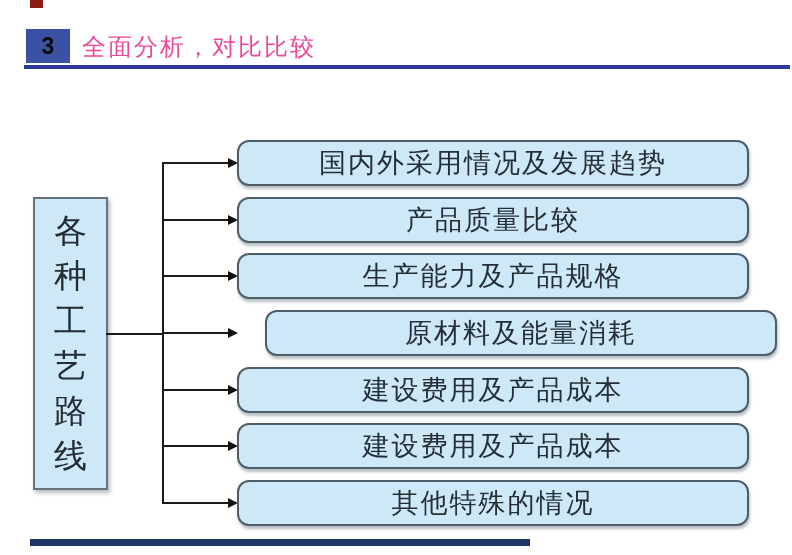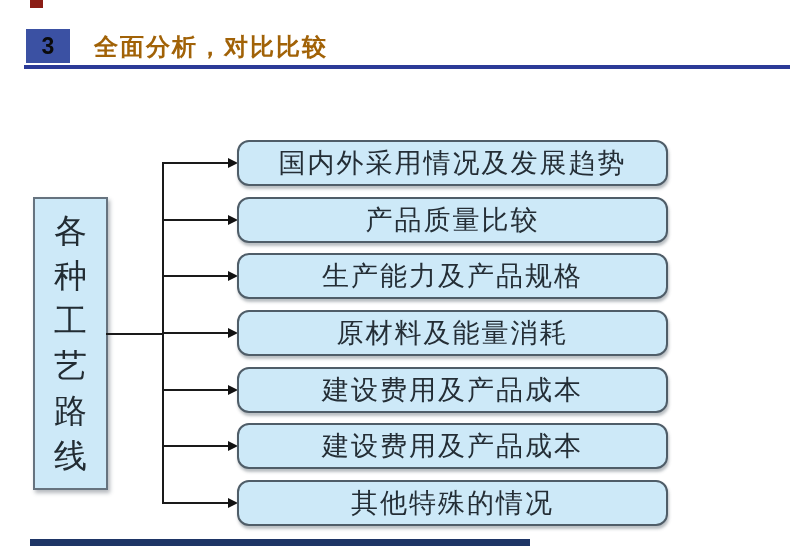--- a/index.html
+++ b/index.html
@@ -10,41 +10,41 @@
   
   .top-mark{position:absolute; left:30px; top:0; width:13px; height:8px; background:#8b1d15;}
   
   .num-box{
     position:absolute; left:26px; top:29px; width:44px; height:34px; background:#3b51a3;
     color:#0a0a0a; font-size:23px; font-weight:bold;
     display:flex; align-items:center; justify-content:center;
   }
   .page-title{
     position:absolute; left:82px; top:29px; height:34px; line-height:35px;
-    font-size:24px; font-weight:bold; color:#a16207; letter-spacing:2px; white-space:nowrap;margin-left:12px;
+    font-size:24px; font-weight:normal; color:#ec4899; letter-spacing:2px; white-space:nowrap;
   }
   .header-underline{position:absolute; left:24px; top:65px; width:766px; height:4px; background:#2b3a97;}
   
   .source-box{
     position:absolute; left:33px; top:197px; width:75px; height:293px; box-sizing:border-box;
     background:#cde9f8; border:2px solid #66737f; box-shadow:2px 3px 4px rgba(90,100,110,0.45);
     display:flex; flex-direction:column; align-items:center; justify-content:center;
     font-family:"Liberation Serif", serif; font-size:33px; color:#222c33;
   }
   .source-box .vchar{line-height:45px; height:45px; display:block;}
   
   .line{position:absolute; background:#1a1a1a;}
   .arrow-head{
     position:absolute; width:0; height:0;
     border-top:5px solid transparent; border-bottom:5px solid transparent;
     border-left:10px solid #111111;
   }
   
   .branch-box{
-    position:absolute; left:237px; width:431px; height:46px; box-sizing:border-box;
+    position:absolute; left:237px; width:512px; height:46px; box-sizing:border-box;
     background:#cde9f8; border:2px solid #4f5d68; border-radius:12px;
     box-shadow:1px 3px 3px rgba(100,110,120,0.45);
     display:flex; align-items:center; justify-content:center;
     font-family:"Liberation Serif", serif; font-size:27px; color:#242e36; letter-spacing:2px;
     white-space:nowrap;
   }
   
   .bottom-bar{position:absolute; left:30px; top:539px; width:500px; height:7px; background:#1e3566;}
 </style>
 </head>
@@ -84,21 +84,21 @@
       <div class="branch-box" style="top: 197px;">
         <span>产品质量比较</span>
       </div>
       <div class="line" style="left: 162px; top: 275px; width: 66px; height: 2px;"></div>
       <div class="arrow-head" style="left: 228px; top: 271px;"></div>
       <div class="branch-box" style="top: 253px;">
         <span>生产能力及产品规格</span>
       </div>
       <div class="line" style="left: 162px; top: 332px; width: 66px; height: 2px;"></div>
       <div class="arrow-head" style="left: 228px; top: 328px;"></div>
-      <div class="branch-box" style="top: 310px;">
+      <div class="branch-box" style="top: 310px; margin-left: 28px;">
         <span>原材料及能量消耗</span>
       </div>
       <div class="line" style="left: 162px; top: 389px; width: 66px; height: 2px;"></div>
       <div class="arrow-head" style="left: 228px; top: 385px;"></div>
       <div class="branch-box" style="top: 367px;">
         <span>建设费用及产品成本</span>
       </div>
       <div class="line" style="left: 162px; top: 445px; width: 66px; height: 2px;"></div>
       <div class="arrow-head" style="left: 228px; top: 441px;"></div>
       <div class="branch-box" style="top: 423px;">

